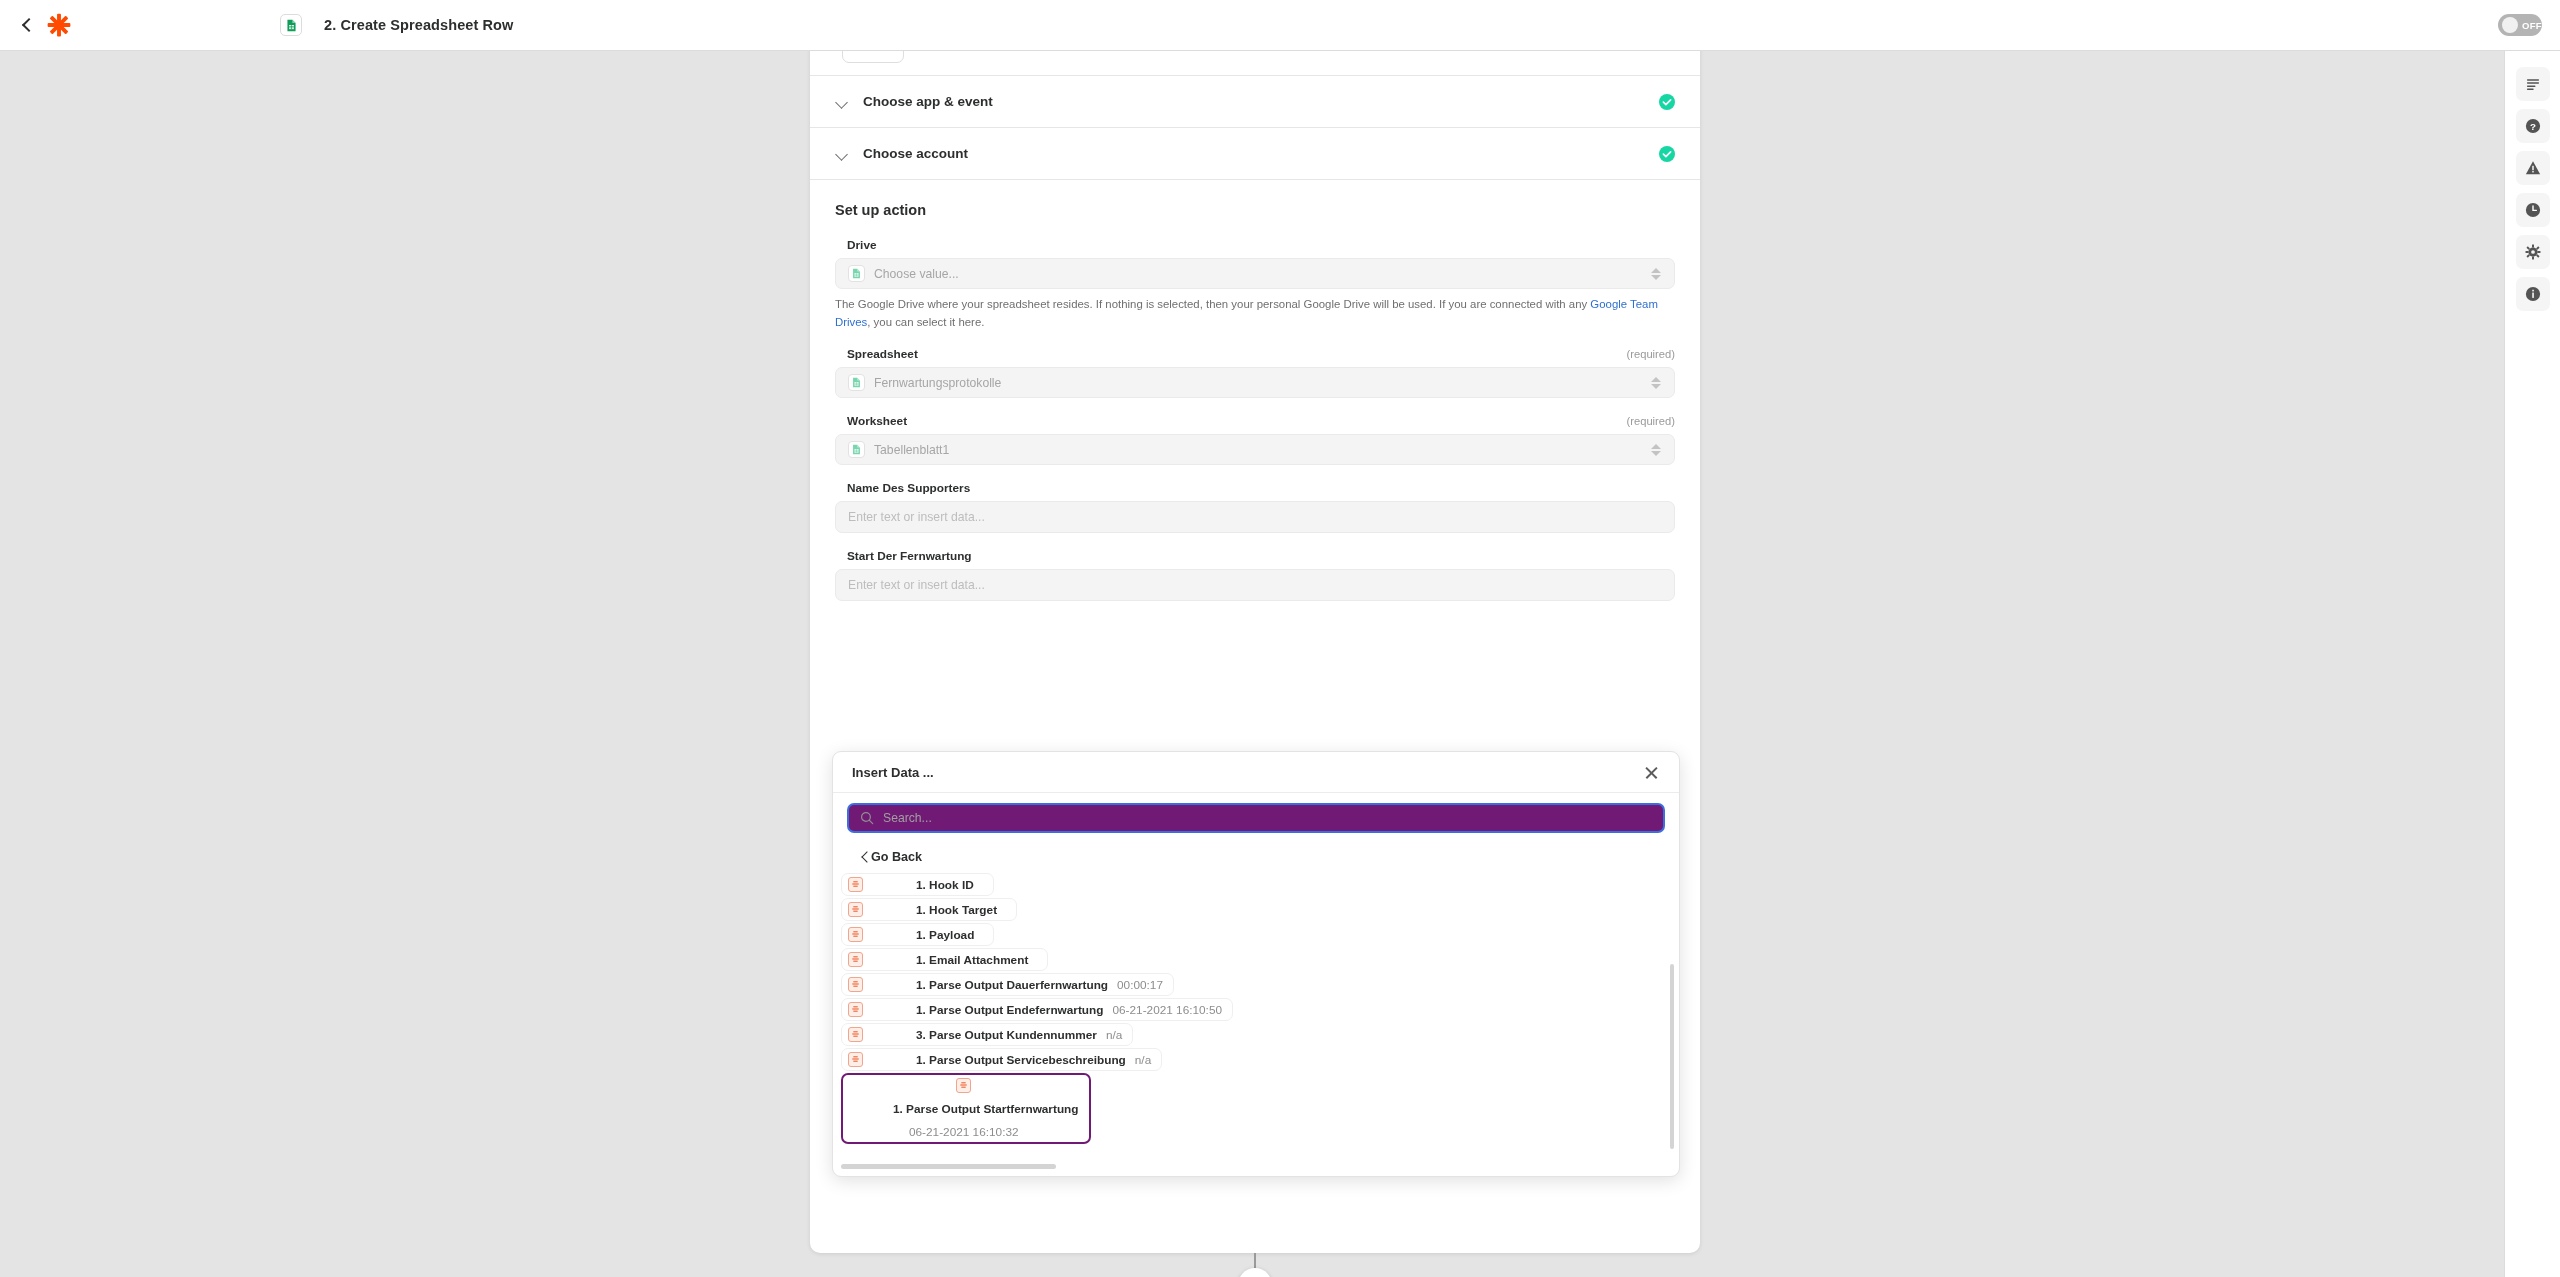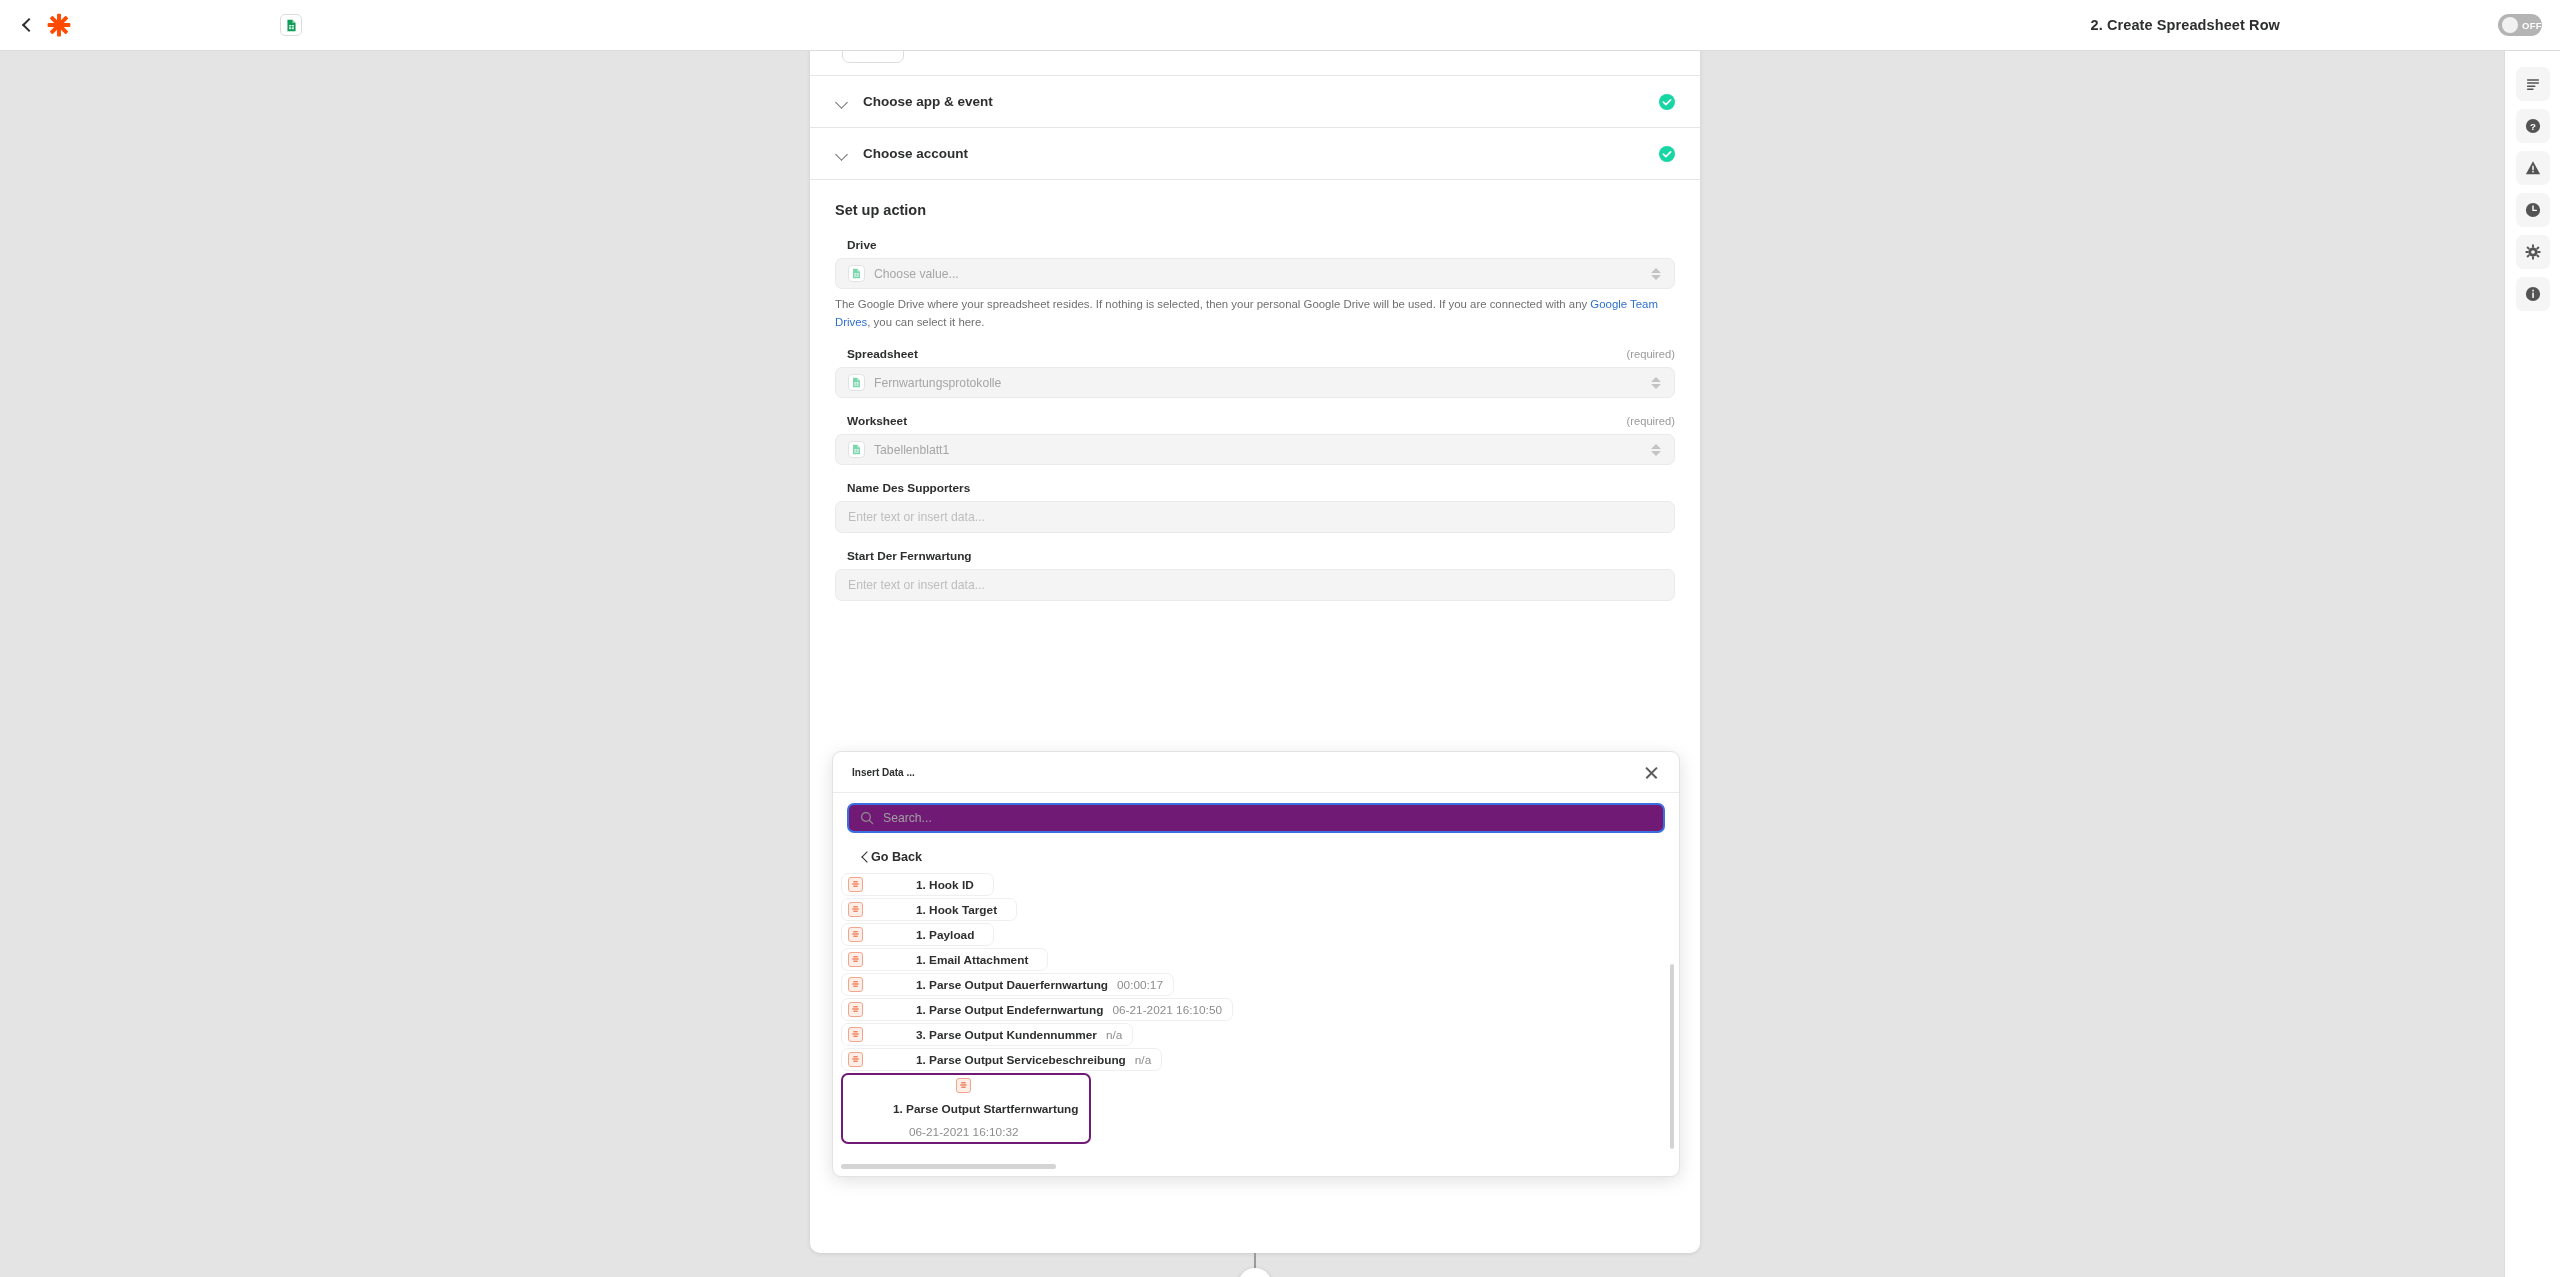--- a/index.html
+++ b/index.html
@@ -18,21 +18,21 @@
     display: flex; align-items: center; z-index: 40;
   }
   .tb-left { display: flex; align-items: center; gap: 12px; padding-left: 20px; width: 280px; }
   .back-chevron { width: 14px; height: 14px; position: relative; cursor: pointer; }
   .back-chevron::before {
     content: ""; position: absolute; left: 4px; top: 2px;
     width: 8px; height: 8px; border-left: 2px solid #2d2e2e; border-bottom: 2px solid #2d2e2e;
     transform: rotate(45deg);
   }
   .zap-logo { width: 26px; height: 26px; }
-  .tb-center { flex: 1; display: flex; align-items: center; justify-content: space-between; gap: 10px; }
+  .tb-center { flex: 1; display: flex; align-items: center; justify-content: flex-start; gap: 22px; }
   .sheet-badge {
     width: 22px; height: 22px; border: 1px solid #dcdcdc; border-radius: 5px;
     background: #fff; display: flex; align-items: center; justify-content: center;
   }
   .tb-title { font-size: 14.5px; font-weight: 700; color: #2d2e2e; letter-spacing: .1px; }
   .tb-right { width: 280px; display: flex; justify-content: flex-end; padding-right: 18px; }
   .toggle {
     width: 44px; height: 22px; border-radius: 11px; background: #b4b4b4;
     display: flex; align-items: center; padding: 0 4px; gap: 4px; cursor: pointer;
   }
@@ -104,21 +104,21 @@
   
   .insert-panel {
     position: absolute; left: 832px; top: 700px; width: 848px; height: 426px;
     background: #ffffff; border: 1px solid #e3e3e3; border-radius: 9px;
     box-shadow: 0 4px 18px rgba(0,0,0,.12); z-index: 30; overflow: hidden;
   }
   .ip-head {
     height: 41px; display: flex; align-items: center; padding: 0 19px;
     border-bottom: 1px solid #ececec;
   }
-  .ip-title { font-size: 10px; font-weight: 700; color: #2d2e2e; flex: 1; }
+  .ip-title { font-size: 13px; font-weight: 700; color: #2d2e2e; flex: 1; }
   .ip-close { width: 17px; height: 17px; position: relative; cursor: pointer; }
   .ip-close::before, .ip-close::after {
     content: ""; position: absolute; left: 1px; top: 8px; width: 15px; height: 1.6px; background: #5b5b5b;
   }
   .ip-close::before { transform: rotate(45deg); }
   .ip-close::after { transform: rotate(-45deg); }
   .ip-search-wrap { padding: 10px 14px 6px 14px; }
   .ip-search {
     height: 30px; border: 2px solid #3b6fe0; border-radius: 7px; background: #701a75;
     display: flex; align-items: center; gap: 9px; padding: 0 11px;

